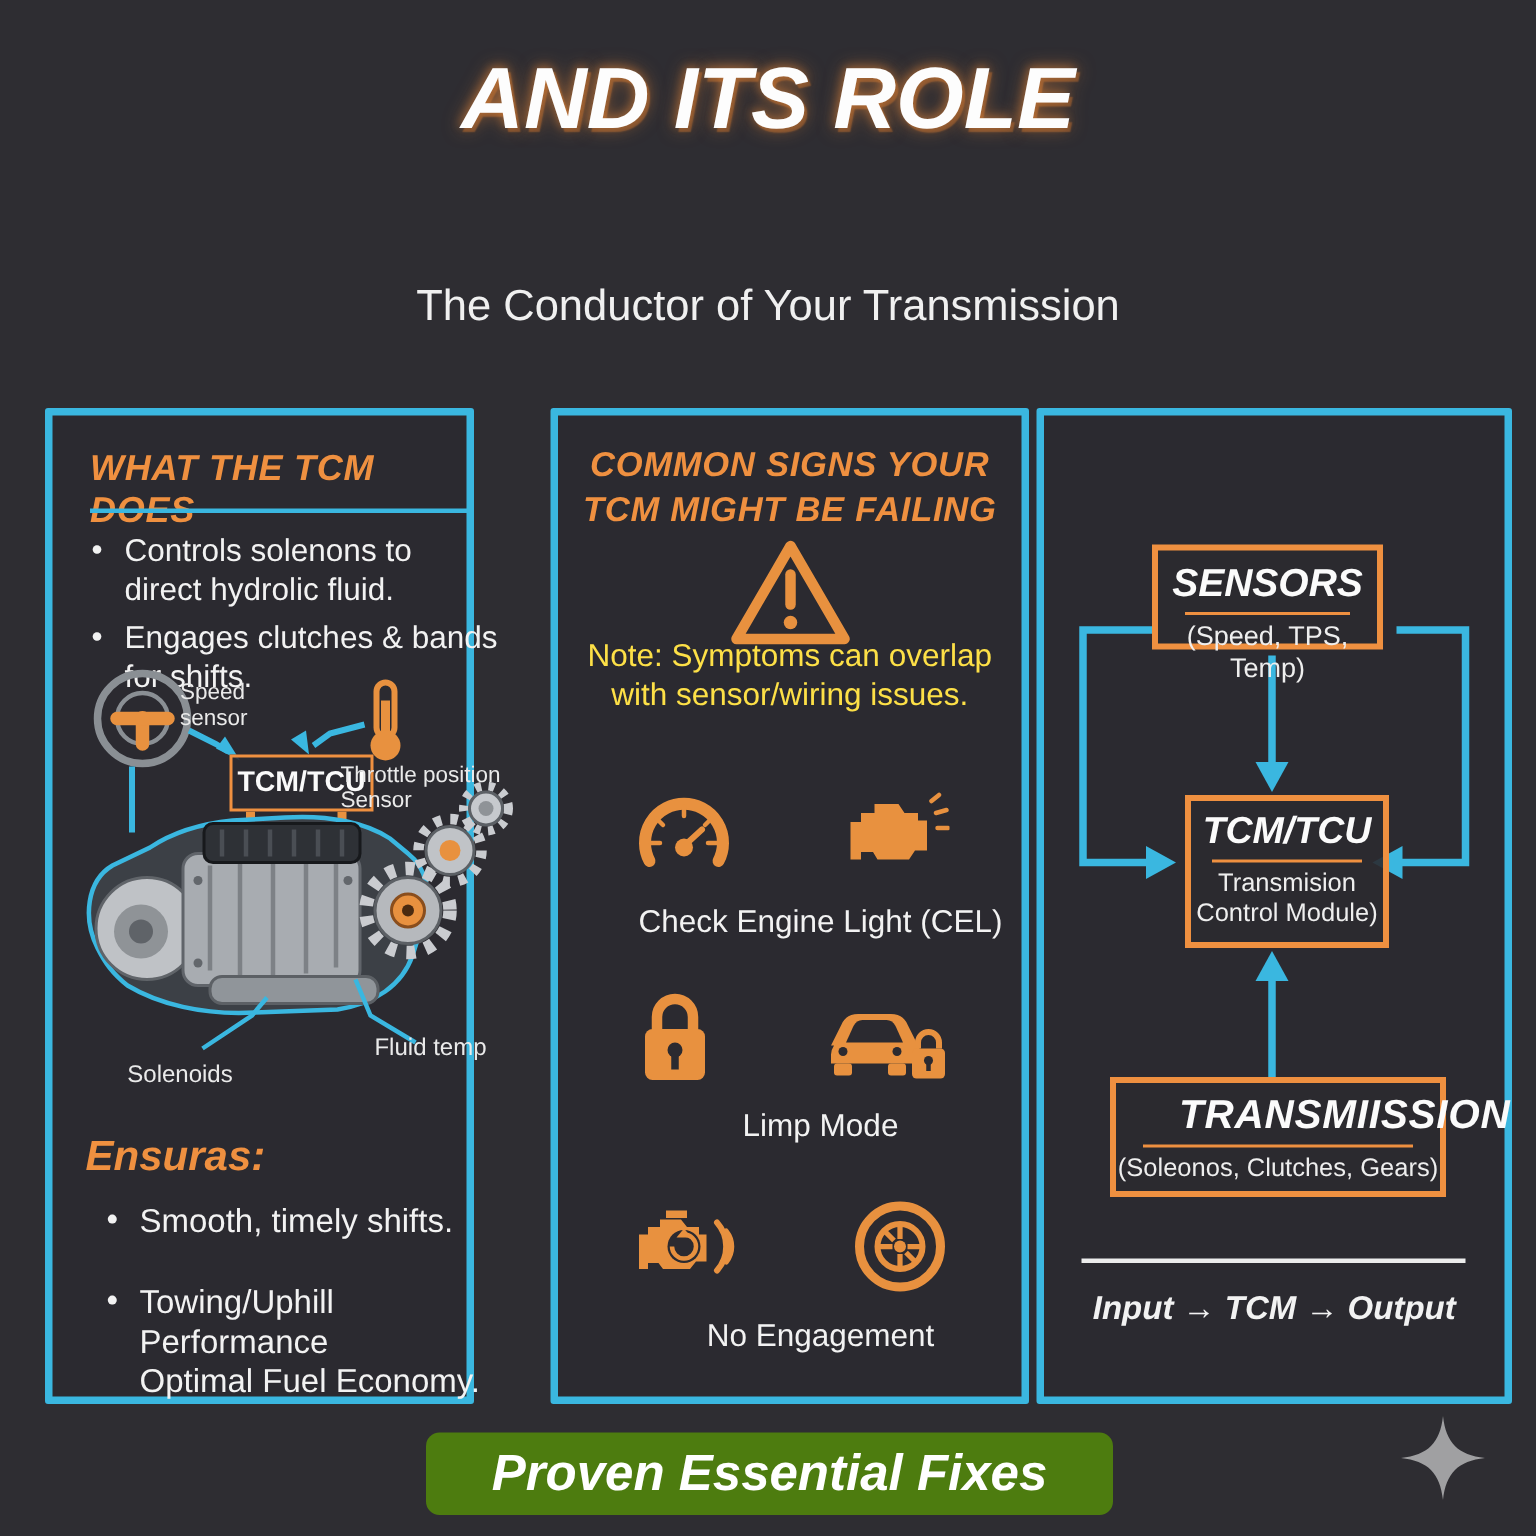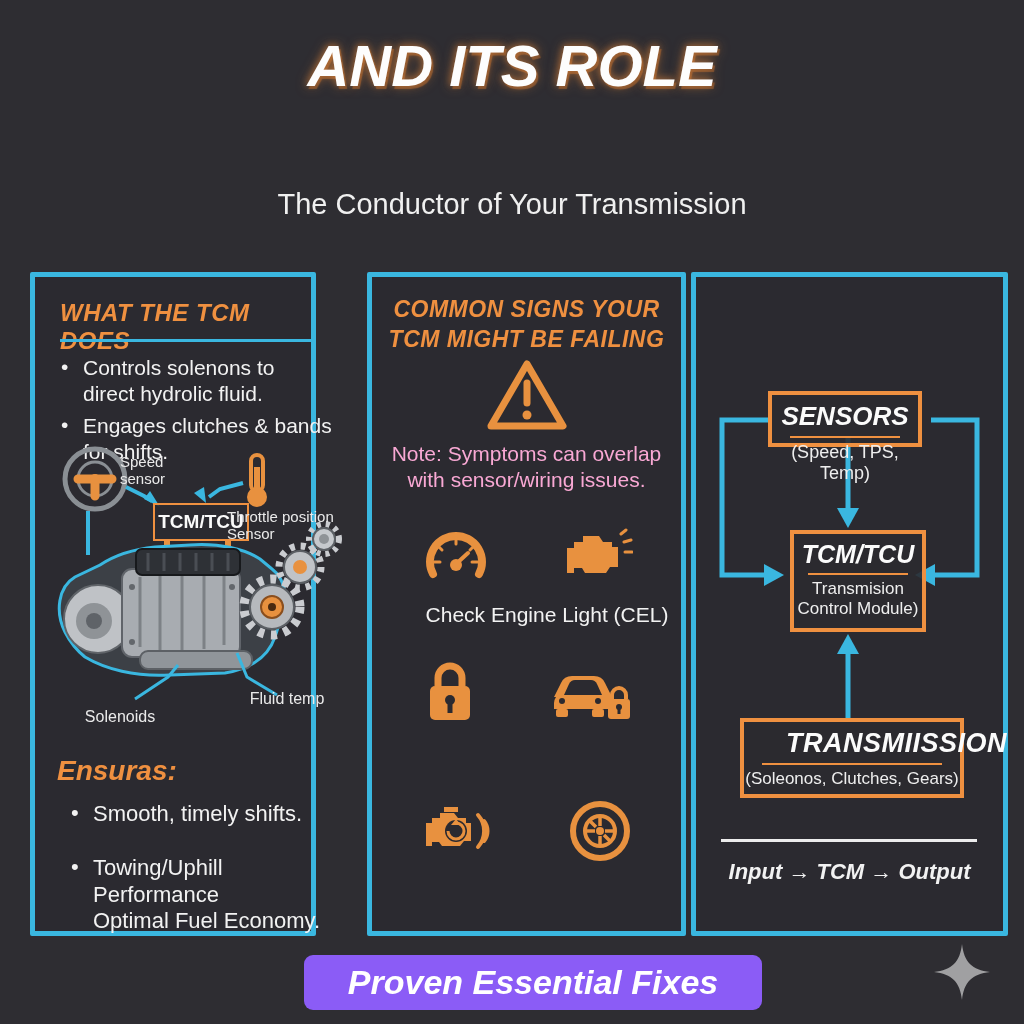--- a/index.html
+++ b/index.html
@@ -66,53 +66,53 @@
   .lp-ensures { left:32px; top:524px; width:285px; font-size:22px; line-height:1.2; }
   .lp-ensures li { margin-bottom:28px; }
 
   
   .mp-heading {
     position:absolute; left:0; top:18px; width:100%;
     text-align:center; font-size:23px; line-height:1.3;
   }
   .mp-triangle { position:absolute; left:50%; transform:translateX(-50%); top:80px; }
   .mp-note {
-    position:absolute; left:0; top:164px; width:100%;
-    text-align:center; font-size:21px; line-height:1.25; color:#f9a8d4;
+    position:absolute; left:0; top:148px; width:100%;
+    text-align:center; font-size:21px; line-height:1.25; color:#fde047;
   }
   .sign-row { position:absolute; left:0; width:100%; text-align:center; }
   .sign-icons { display:flex; justify-content:center; align-items:center; gap:70px; height:80px; }
   .sign-label { margin-top:8px; font-size:21px; color:#f2f2f2;margin-left:41px; }
   .row1 { top:238px; } .row2 { top:374px; } .row3 { top:514px; }
 
   
   .flow-svg { position:absolute; left:0; top:0; width:307px; height:654px; }
   .flow-box {
     position:absolute; border:4px solid #ef9040; background:rgba(43,42,48,.9);
     text-align:center; padding-top:6px;
   }
   .flow-box .bt { font-weight:bold; font-style:italic; color:#fbfbfb; }
   .flow-box .bu { height:2px; background:#ef9040; margin:4px auto 4px; }
   .flow-box .bs { color:#eeeeee; }
-  .rp-sensors { left:72px; top:86px; width:154px; height:56px;margin-top:28px; }
+  .rp-sensors { left:72px; top:86px; width:154px; height:70px; }
   .rp-sensors .bt { font-size:26px; } .rp-sensors .bu { width:110px; } .rp-sensors .bs { font-size:18px; }
   .rp-tcm { left:94px; top:253px; width:136px; height:102px; }
   .rp-tcm .bt { font-size:25px; } .rp-tcm .bu { width:100px; } .rp-tcm .bs { font-size:17px; line-height:1.2; }
   .rp-trans { left:44px; top:441px; width:224px; height:80px; }
   .rp-trans .bt { font-size:27px; letter-spacing:.5px;padding-left:42px; } .rp-trans .bu { width:180px; } .rp-trans .bs { font-size:17px; }
   .rp-divider { position:absolute; left:25px; top:562px; width:256px; height:3px; background:#ececec; }
   .rp-caption {
     position:absolute; left:0; top:582px; width:100%;
     text-align:center; font-size:22px; font-style:italic; font-weight:bold; color:#f2f2f2;
   }
 
   
   .banner {
-    position:absolute; left:304px; top:955px; width:458px; height:55px;
-    background:#8b5cf6; border-radius:9px;
+    position:absolute; left:284px; top:955px; width:458px; height:55px;
+    background:#4d7c0f; border-radius:9px;
     display:flex; align-items:center; justify-content:center;
     font-size:34px; font-weight:bold; font-style:italic; color:#ffffff;
   }
   .sparkle { position:absolute; left:932px; top:942px; }
 </style>
 </head>
 <body>
 
 <div class="title">
   <div>AND ITS ROLE</div>
@@ -257,39 +257,41 @@
         <circle cx="16" cy="42" r="3" fill="#2b2a30"></circle>
         <circle cx="52" cy="42" r="3" fill="#2b2a30"></circle>
         <g>
           <path d="M66 40 v-4 a7 7 0 0 1 14 0 v4" fill="none" stroke="#e8913f" stroke-width="4"></path>
           <rect x="62" y="40" width="22" height="20" rx="3" fill="#e8913f"></rect>
           <circle cx="73" cy="48" r="3" fill="#2b2a30"></circle>
           <rect x="71.5" y="49" width="3" height="6" fill="#2b2a30"></rect>
         </g>
       </svg>
     </div>
+    <div class="sign-label">Limp Mode</div>
   </div>
 
   <div class="sign-row row3">
     <div class="sign-icons">
       <svg width="76" height="60" viewBox="0 0 76 60">
         <path d="M18 12 h14 l4 5 h8 v5 h5 v18 h-7 l-4 5 H20 l-3 -4 h-7 v4 H4 V22 h6 v-5 h8 z" fill="#e8913f"></path>
         <rect x="22" y="6" width="14" height="5" fill="#e8913f"></rect>
         <circle cx="34" cy="30" r="11" fill="#2b2a30"></circle>
         <path d="M34 22 a8 8 0 1 1 -8 8" fill="none" stroke="#e8913f" stroke-width="3"></path>
         <polygon points="34,18 39,24 29,24" fill="#e8913f"></polygon>
         <path d="M56 14 a24 24 0 0 1 0 32 M62 20 a16 16 0 0 1 0 20" fill="none" stroke="#e8913f" stroke-width="4" stroke-linecap="round"></path>
       </svg>
       <svg width="64" height="64" viewBox="0 0 64 64">
         <circle cx="32" cy="32" r="27" fill="none" stroke="#e8913f" stroke-width="6"></circle>
         <circle cx="32" cy="32" r="15" fill="none" stroke="#e8913f" stroke-width="4"></circle>
         <path d="M32 17 v10 M32 37 v10 M17 32 h10 M37 32 h10 M21 21 l7 7 M36 36 l7 7" stroke="#e8913f" stroke-width="3.5"></path>
         <circle cx="32" cy="32" r="4" fill="#e8913f"></circle>
       </svg>
     </div>
+    <div class="sign-label">No Engagement</div>
   </div>
 </div>
 
 <div class="panel panel-right">
   <svg class="flow-svg" viewBox="0 0 307 654">
     <g stroke="#3ab7e0" stroke-width="5" fill="none">
       <polyline points="72,143 26,143 26,298 70,298"></polyline>
       <polyline points="235,143 281,143 281,298 237,298"></polyline>
       <line x1="152" y1="160" x2="152" y2="236"></line>
       <line x1="152" y1="441" x2="152" y2="368"></line>

